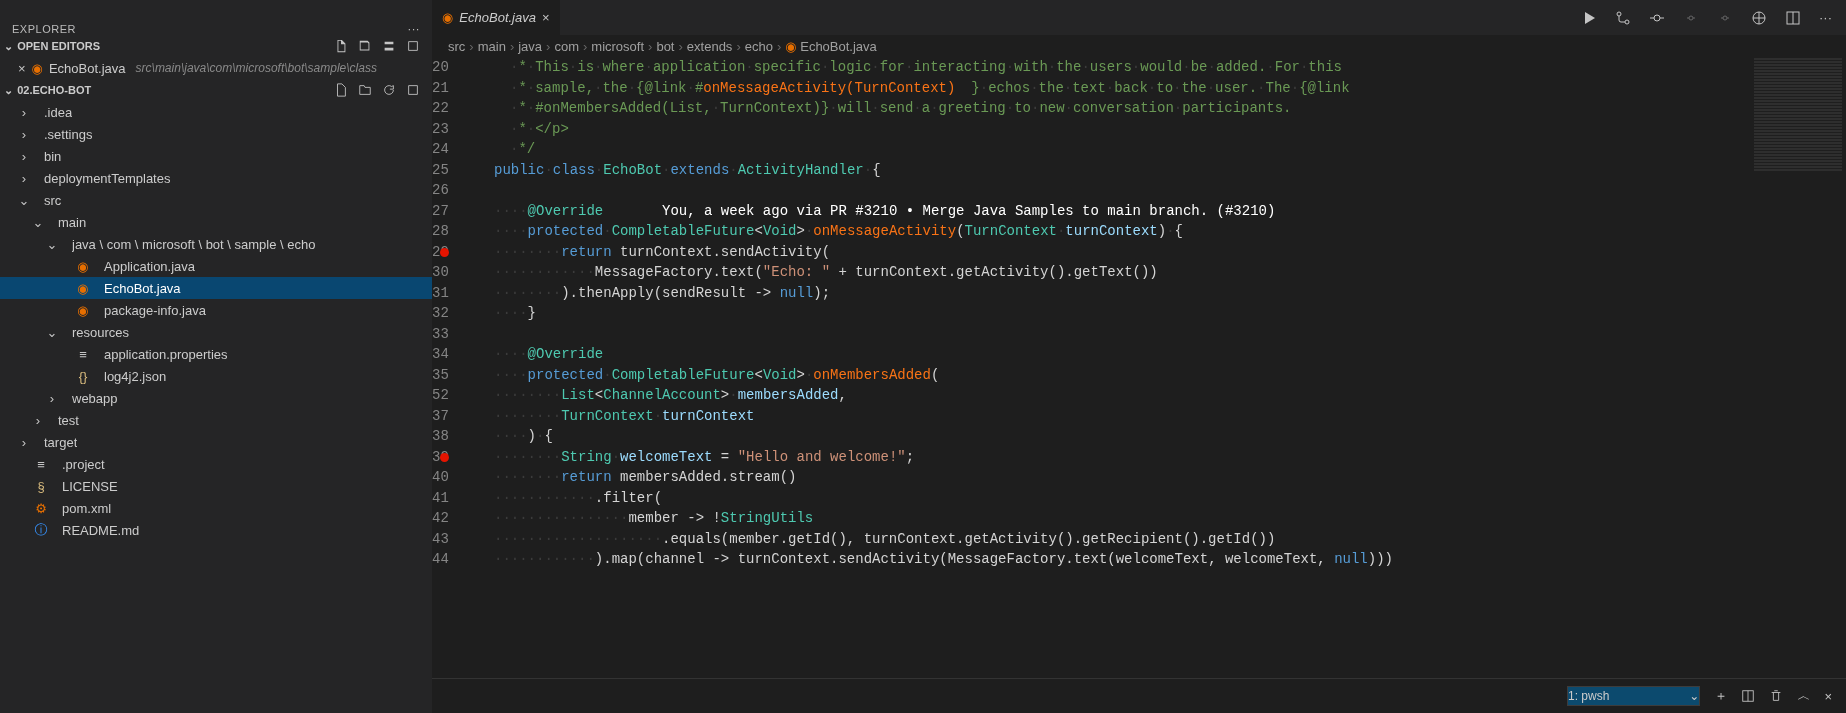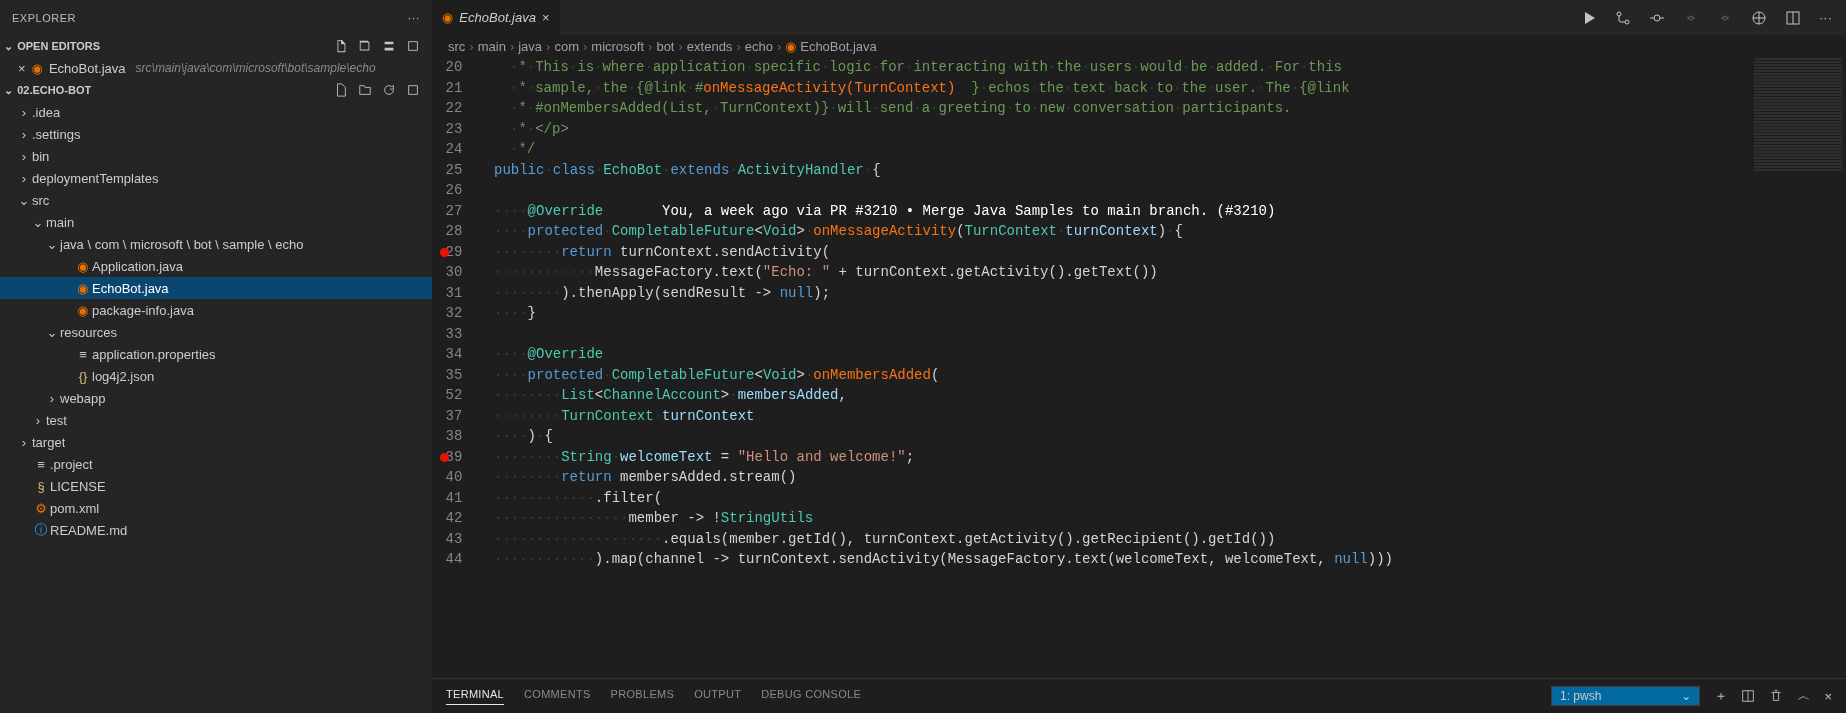--- a/index.html
+++ b/index.html
@@ -7,57 +7,57 @@
   font-family: "Segoe UI", -apple-system, sans-serif;
   background: #1e1e1e;
   color: #cccccc;
   font-size: 13px;
   width: 1846px;
   height: 713px;
   overflow: hidden;
   display: flex;
 }
 .sidebar { width: 432px; background: #252526; display: flex; flex-direction: column; }
-.explorer-header { height: 35px; display: flex; align-items: center; justify-content: space-between; padding: 0 12px; font-size: 11px; letter-spacing: 0.5px; color: #bbbbbb; text-transform: uppercase; }
+.explorer-header { height: 35px; display: flex; align-items: flex-end; justify-content: space-between; padding: 0 12px; font-size: 11px; letter-spacing: 0.5px; color: #bbbbbb; text-transform: uppercase; }
 .section-header { height: 22px; display: flex; align-items: center; padding: 0 4px; font-size: 11px; font-weight: 600; color: #cccccc; cursor: pointer; }
 .section-header .chev { margin-right: 4px; }
 .section-actions { margin-left: auto; display: flex; gap: 10px; padding-right: 8px; }
 .tree { flex: 1; overflow: auto; padding-bottom: 8px; }
 .tree-item { height: 22px; display: flex; align-items: center; cursor: pointer; color: #cccccc; }
 .tree-item.selected { background: #094771; color: #fff; }
 .tree-item .chev { width: 16px; text-align: center; color: #c5c5c5; }
 .tree-item .ficon { width: 18px; text-align: center; }
-.tree-item .label { white-space: nowrap; overflow: hidden; text-overflow: ellipsis; }
+.tree-item .label { white-space: nowrap; overflow: hidden; text-overflow: ellipsis; margin-left: 12px; }
 .open-editor-item { height: 22px; display: flex; align-items: center; padding-left: 18px; gap: 6px; }
 .open-editor-item .path { color: #8a8a8a; font-size: 12px; margin-left: 4px; font-style: italic; }
 .ind-1 { padding-left: 16px; } .ind-2 { padding-left: 30px; } .ind-3 { padding-left: 44px; } .ind-4 { padding-left: 58px; }
 .main { flex: 1; display: flex; flex-direction: column; background: #1e1e1e; position: relative; }
 .tabbar { height: 35px; display: flex; align-items: stretch; background: #252526; }
 .tab { display: flex; align-items: center; padding: 0 10px; gap: 6px; background: #1e1e1e; border-right: 1px solid #252526; font-style: italic; }
 .tab .ficon { font-style: normal; }
 .tab .close { color: #c5c5c5; font-style: normal; }
 .tabbar-actions { margin-left: auto; display: flex; align-items: center; gap: 18px; padding: 0 14px; color: #c5c5c5; }
 .breadcrumbs { height: 22px; display: flex; align-items: center; padding: 0 16px; gap: 4px; color: #a0a0a0; font-size: 13px; }
 .crumb-sep { color: #666; }
 .editor { flex: 1; display: flex; font-family: Consolas, "Courier New", monospace; font-size: 14px; line-height: 20.5px; overflow: hidden; position: relative; }
-.gutter { width: 62px; text-align: center; color: #858585; padding-right: 18px; user-select: none; position: relative; }
+.gutter { width: 62px; text-align: left; color: #858585; padding-right: 18px; user-select: none; position: relative; }
 .gutter .ln { height: 20.5px; position: relative; }
 .bp { position: absolute; left: 8px; top: 6px; width: 9px; height: 9px; border-radius: 50%; background: #e51400; }
 .code { flex: 1; white-space: pre; color: #d4d4d4; }
 .code .cl { height: 20.5px; }
 .ws { color: #3b3b3b; }
 .kw { color: #569cd6; } .anno { color: #4ec9b0; } .type { color: #4ec9b0; } .fn { color: #f97316; }
 .str { color: #ce9178; } .cm { color: #6a9955; margin-left: 16px; } .param { color: #9cdcfe; } .ghost { color: #ffffff; }
 .minimap { position: absolute; right: 0; top: 57px; width: 96px; height: 500px; background: #1e1e1e; opacity: 0.6; }
 .minimap div { height: 2px; margin: 1px 4px; background: #3a3a3a; }
 .panel { height: 35px; border-top: 1px solid #333; display: flex; align-items: center; padding: 0 14px; background: #1e1e1e; }
 .panel-tabs { display: flex; gap: 20px; font-size: 11px; color: #8a8a8a; letter-spacing: 0.3px; }
 .panel-tabs .ptab.active { color: #e7e7e7; border-bottom: 1px solid #e7e7e7; padding-bottom: 4px; }
 .panel-right { margin-left: auto; display: flex; align-items: center; gap: 14px; }
-.term-select { background: #0369a1; border: 1px solid #3c3c3c; color: #ccc; padding: 2px 8px; font-size: 12px; display: flex; align-items: center; gap: 80px; }
+.term-select { background: #0c4a6e; border: 1px solid #3c3c3c; color: #ccc; padding: 2px 0; font-size: 12px; display: flex; align-items: center; gap: 80px; }
 .icon-btn { cursor: pointer; color: #c5c5c5; }
 .icon-java { color: #e76f00; }
 .icon-yellow { color: #d7ba7d; }
 .icon-info { color: #3794ff; }
 .icon-brace { color: #d7ba7d; }
 .icon-prop { color: #c5c5c5; }
 svg { display: block; }
 </style>
 </head>
 <body>
@@ -91,21 +91,21 @@
           <svg width="14" height="14" viewBox="0 0 16 16">
             <path fill="#c5c5c5" d="M3 3h10v10H3z" fill-opacity="0" stroke="#c5c5c5"></path>
           </svg>
         </span>
     </span>
   </div>
   <div class="open-editor-item">
     <span class="icon-btn">×</span>
     <span class="ficon icon-java">◉</span>
     <span>EchoBot.java</span>
-    <span class="path">src\main\java\com\microsoft\bot\sample\echo</span>
+    <span class="path">src\main\java\com\microsoft\bot\sample\class</span>
   </div>
 
   <div class="section-header">
     <span class="chev">⌄</span>
     <span>02.ECHO-BOT</span>
     <span class="section-actions">
       <span class="icon-btn">
           <svg width="14" height="14" viewBox="0 0 16 16">
             <path fill="#c5c5c5" d="M9 1H4v14h9V5L9 1z" fill-opacity="0" stroke="#c5c5c5"></path>
           </svg>
@@ -361,27 +361,20 @@
       <div></div>
       <div></div>
       <div></div>
       <div></div>
       <div></div>
       <div></div>
       <div></div>
   </div>
 
   <div class="panel">
-    <div class="panel-tabs" id="panel-tabs">
-        <span class="ptab active">TERMINAL</span>
-        <span class="ptab">COMMENTS</span>
-        <span class="ptab">PROBLEMS</span>
-        <span class="ptab">OUTPUT</span>
-        <span class="ptab">DEBUG CONSOLE</span>
-      </div>
     <div class="panel-right">
       <div class="term-select">
         <span>1: pwsh</span>
         <span>⌄</span>
       </div>
       <span class="icon-btn">＋</span>
       <span class="icon-btn">
           <svg width="14" height="14" viewBox="0 0 16 16">
             <rect x="2" y="2" width="12" height="12" fill="none" stroke="#c5c5c5"></rect>
             <path stroke="#c5c5c5" d="M8 2v12"></path>

